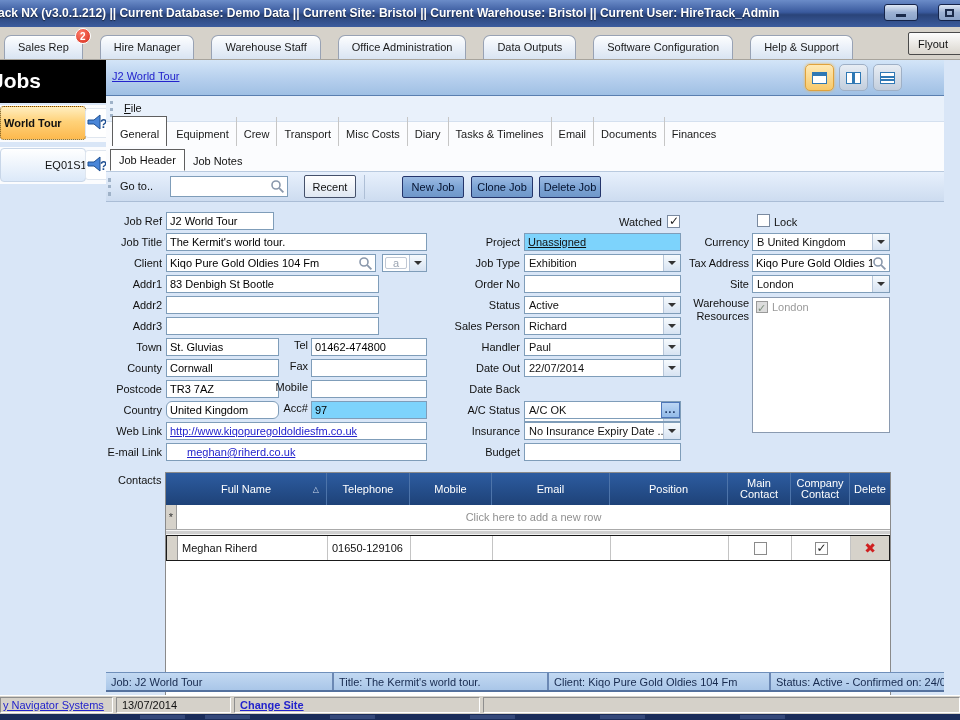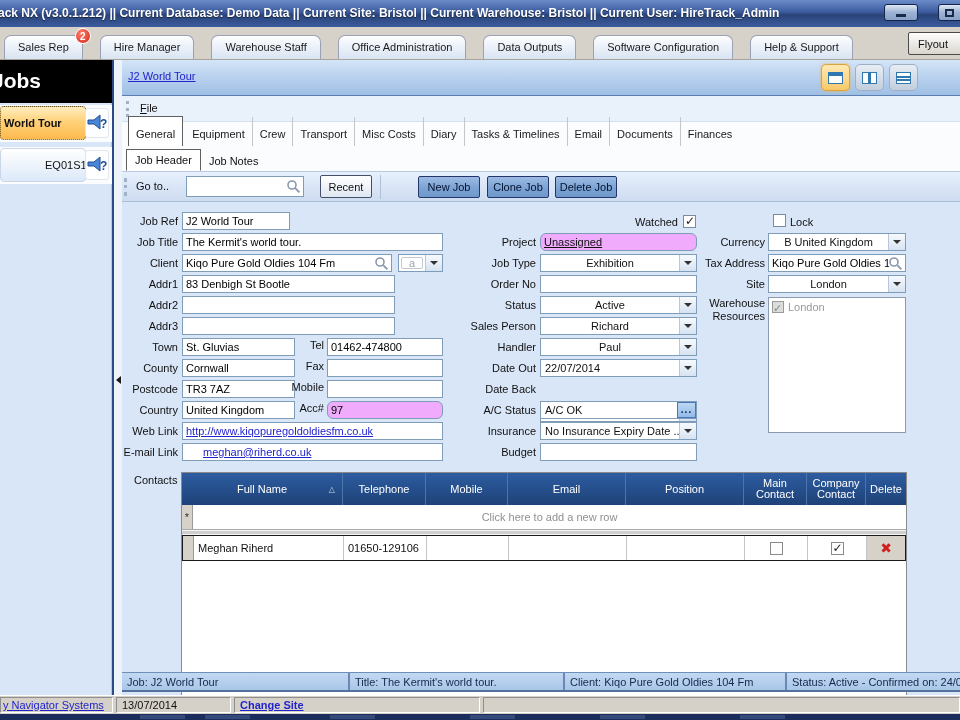--- a/index.html
+++ b/index.html
@@ -36,21 +36,21 @@
   .side-card { position:absolute; left:0; top:1px; width:86px; height:34px; border-radius:4px; display:flex; align-items:center; padding-left:3px; font-weight:bold; overflow:hidden; white-space:nowrap; }
   .side-card.sel { background:linear-gradient(180deg,#ffeec0 0%,#ffd27a 45%,#fdb94e 100%); border:1px dotted #6b4f14; }
   .side-card.norm { background:linear-gradient(180deg,#ffffff 0%,#dce9f9 100%); border:1px solid #c8d6e8; font-weight:normal;padding-left:44px; }
   .side-ic { position:absolute; right:3px; top:3px; width:24px; height:30px; background:#fff; border:1px solid #dfe6ef; border-radius:3px; display:flex; align-items:center; justify-content:center; }
 
   
   .vsplit { position:absolute; left:112px; top:60px; width:10px; height:635px; background:#eef3fa; border-left:2px solid #2c4a86; }
   .vsplit .larrow { position:absolute; left:2px; top:316px; width:0; height:0; border-top:4px solid transparent; border-bottom:4px solid transparent; border-right:5px solid #1a1a1a; }
 
   
-  .content { position:absolute; left:122px; top:60px; width:838px; height:635px; background:#d9e6f7; }
+  .content { position:absolute; left:106px; top:60px; width:838px; height:635px; background:#d9e6f7; }
 
   .doc-header { position:absolute; left:0; top:0; width:838px; height:36px;
     background:linear-gradient(180deg,#d3e5f8 0%,#b3cdec 60%,#9fc0e4 100%); border-bottom:1px solid #5a7fb0; }
   .doc-title { position:absolute; left:6px; top:10px; color:#2323cc; text-decoration:underline; }
   .layout-btn { position:absolute; top:4px; width:29px; height:27px; border-radius:5px; display:flex; align-items:center; justify-content:center;
     background:linear-gradient(180deg,#e8edf4,#c2cedd); border:1px solid #9fb0c6; }
   .layout-btn.active { background:linear-gradient(180deg,#ffe9b4,#f7c96a); border:1px solid #e0a23c; box-shadow:0 0 3px #f0b84e; }
   .lic { display:block; width:15px; height:12px; border:1px solid #2f78b4; background:#fff; }
   .lic1 { border-top-width:4px; }
   .lic2 { background:linear-gradient(90deg,#fff 42%,#2f78b4 42%,#2f78b4 58%,#fff 58%); }
@@ -77,24 +77,24 @@
   .searchwrap input { width:118px; height:21px; border:1px solid #7f9db9; font:11px "Liberation Sans",sans-serif; padding:0 20px 0 3px; }
   .searchwrap svg { position:absolute; right:3px; top:3px; }
   .btn-light { position:absolute; height:23px; top:3px; border:1px solid #44506a; border-radius:2px;
     background:linear-gradient(180deg,#ffffff,#dfe7f2); display:flex; align-items:center; justify-content:center; }
   .btn-blue { position:absolute; height:22px; top:4px; border:1px solid #24356b; border-radius:2px;
     background:linear-gradient(180deg,#9cbbe3 0%,#7ba3d4 55%,#6f97c9 100%); display:flex; align-items:center; justify-content:center; color:#05122e; }
 
   
   .lbl { position:absolute; height:18px; line-height:18px; text-align:right; white-space:nowrap; }
   .fld, .fld-ro { position:absolute; height:18px; border:1px solid #7f9db9; background:#fff; font:11px "Liberation Sans",sans-serif; padding:0 3px; }
-  .fld-ro { background:#f0abfc;border-radius:6px; }
+  .fld-ro { background:#7dd3fc; }
   .dfld { position:absolute; height:18px; border:1px solid #7f9db9; background:#fff; display:flex; }
   .dfld .txt { flex:1; line-height:16px; padding:0 4px; overflow:hidden; white-space:nowrap; }
-  .dfld .txt.r { text-align:center; }
+  .dfld .txt.r { text-align:left; }
   .dfld .db { width:17px; background:linear-gradient(180deg,#f6fafd,#d7e3f2); border-left:1px solid #b8c6d8; display:flex; align-items:center; justify-content:center; }
   .dfld .db.blue { background:linear-gradient(180deg,#bcd6f4,#93bbe8); border:1px solid #4d76b8; width:19px; font-weight:bold; color:#0c2450; letter-spacing:1px; font-size:10px; line-height:8px; }
   .darr { width:0; height:0; border-left:4px solid transparent; border-right:4px solid transparent; border-top:4px solid #333; }
   .linkfld { position:absolute; height:18px; border:1px solid #7f9db9; background:#fff; line-height:16px; padding:0 3px; color:#2323cc; text-decoration:underline; overflow:hidden; white-space:nowrap; }
   .mag { position:absolute; }
   .cb { position:absolute; width:13px; height:13px; border:1px solid #7a8aa0; background:#fff; }
   .cb.checked::after { content:"\2713"; position:absolute; left:1px; top:-2px; font-size:12px; font-weight:bold; color:#1a1a1a; }
   .cb.grey { position:static; background:#dcdcdc; border-color:#9a9a9a; width:12px; height:12px; flex:0 0 auto; }
   .cb.grey.checked::after { color:#7d8f7d; position:static; font-size:11px; }
   .ulink { text-decoration:underline; }
@@ -272,21 +272,21 @@
   <input class="fld" style="left: 60px; top: 299px; width: 113px;" value="Cornwall">
   <span class="lbl" style="left:160px; width:42px; top:297px;">Fax</span>
   <input class="fld" style="left: 205px; top: 299px; width: 116px;" value="">
 
   <span class="lbl" style="left:0; width:56px; top:320px;">Postcode</span>
   <input class="fld" style="left: 60px; top: 320px; width: 113px;" value="TR3 7AZ">
   <span class="lbl" style="left:160px; width:42px; top:318px;">Mobile</span>
   <input class="fld" style="left: 205px; top: 320px; width: 116px;" value="">
 
   <span class="lbl" style="left:0; width:56px; top:341px;">Country</span>
-  <input class="fld" style="left: 60px; top: 341px; width: 113px;" value="United Kingdom">
+  <input class="fld" style="left: 60px; top: 341px; width: 113px; border-radius: 6px;" value="United Kingdom">
   <span class="lbl" style="left:160px; width:42px; top:339px;">Acc#</span>
   <input class="fld-ro" style="left: 205px; top: 341px; width: 116px;" readonly="" value="97">
 
   <span class="lbl" style="left:0; width:56px; top:362px;">Web Link</span>
   <div class="linkfld" style="left:60px; top:362px; width:261px;">http://www.kiqopuregoldoldiesfm.co.uk</div>
 
   <span class="lbl" style="left:0; width:56px; top:383px;">E-mail Link</span>
   <div class="linkfld" style="left:60px; top:383px; width:261px;padding-left:20px;">meghan@riherd.co.uk</div>
 
   <span class="lbl" style="left:442px; width:114px; top:153px;">Watched</span>

